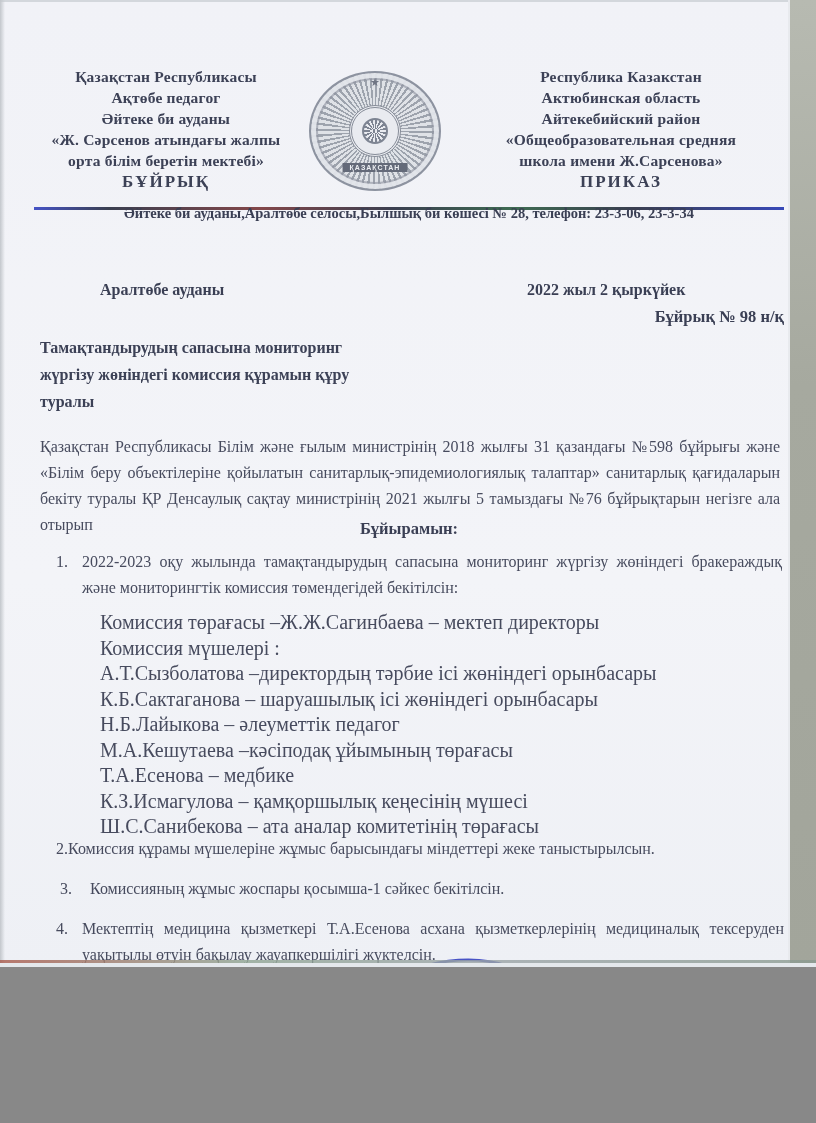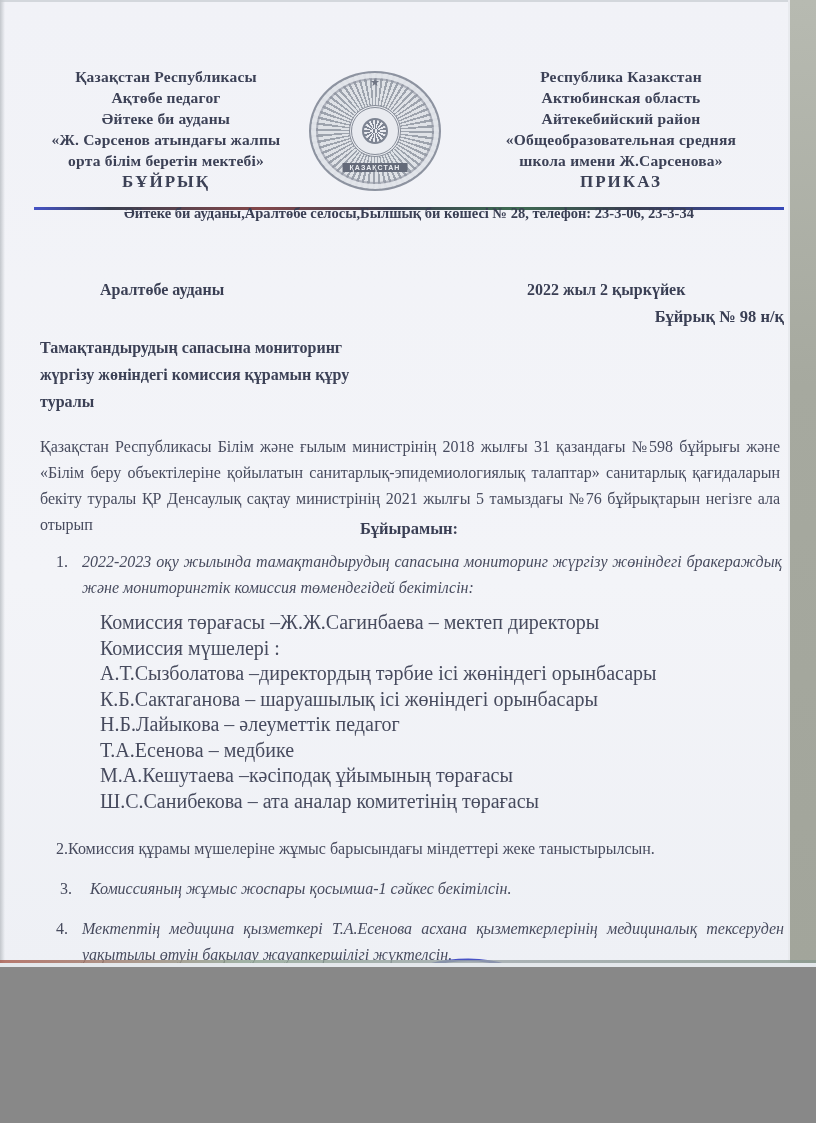--- a/index.html
+++ b/index.html
@@ -64,21 +64,21 @@
   .subject { position:absolute; left:40px; top:334px; width:460px; font-weight:bold;
     font-size:16px; line-height:27px; color:#3c4156; }
   .subject div { white-space:nowrap; }
 
   .preamble { position:absolute; left:40px; top:418px; width:740px;
     font-size:16px; line-height:26px; text-align:justify; }
   .resolve { top:519px; font-size:16.5px; }
 
   .oli { position:absolute; display:flex; font-size:16px; line-height:26px; }
   .oli .num { flex:0 0 26px; }
-  .oli .body { flex:1; text-align:justify;font-style:italic; }
+  .oli .body { flex:1; text-align:justify; }
 
   .item1 { left:56px; top:549px; width:726px; }
   .commission { position:absolute; left:88px; top:610px; font-size:20px; line-height:25.5px;margin-left:12px; }
   .item2 { position:absolute; left:56px; top:840px; font-size:16px; }
   .item3 { left:60px; top:876px; width:722px; }
   .item3 .num { flex:0 0 30px; }
   .item4 { left:56px; top:916px; width:728px; }
 
   .sig-role { position:absolute; left:265px; top:1022px; font-size:16.5px; color:#3e4257; }
   .sig-name { position:absolute; left:497px; top:1022px; font-size:17px; color:#3e4257; }
@@ -142,22 +142,23 @@
     <span class="num">1.</span>
     <span class="body">2022-2023   оқу жылында тамақтандырудың сапасына мониторинг жүргізу жөніндегі бракераждық және мониторингтік  комиссия төмендегідей бекітілсін:</span>
   </div>
 
   <div class="commission">
     <div>Комиссия төрағасы –Ж.Ж.Сагинбаева – мектеп директоры</div>
     <div>Комиссия мүшелері :</div>
     <div>А.Т.Сызболатова –директордың тәрбие ісі жөніндегі орынбасары</div>
     <div>К.Б.Сактаганова – шаруашылық  ісі жөніндегі орынбасары</div>
     <div>Н.Б.Лайыкова – әлеуметтік педагог</div>
+    <div>М.А.Кешутаева –кәсіподақ ұйымының төрағасы</div>
     <div>Т.А.Есенова – медбике</div>
-    <div>М.А.Кешутаева –кәсіподақ ұйымының төрағасы</div>
+    <div>К.З.Исмагулова – қамқоршылық кеңесінің мүшесі</div>
     <div>Ш.С.Санибекова – ата аналар комитетінің төрағасы</div>
   </div>
 
   <div class="item2">2.Комиссия құрамы мүшелеріне жұмыс барысындағы  міндеттері жеке таныстырылсын.</div>
 
   <div class="oli item3">
     <span class="num">3.</span>
     <span class="body" style="text-align:left">Комиссияның жұмыс жоспары қосымша-1 сәйкес бекітілсін.</span>
   </div>
 

